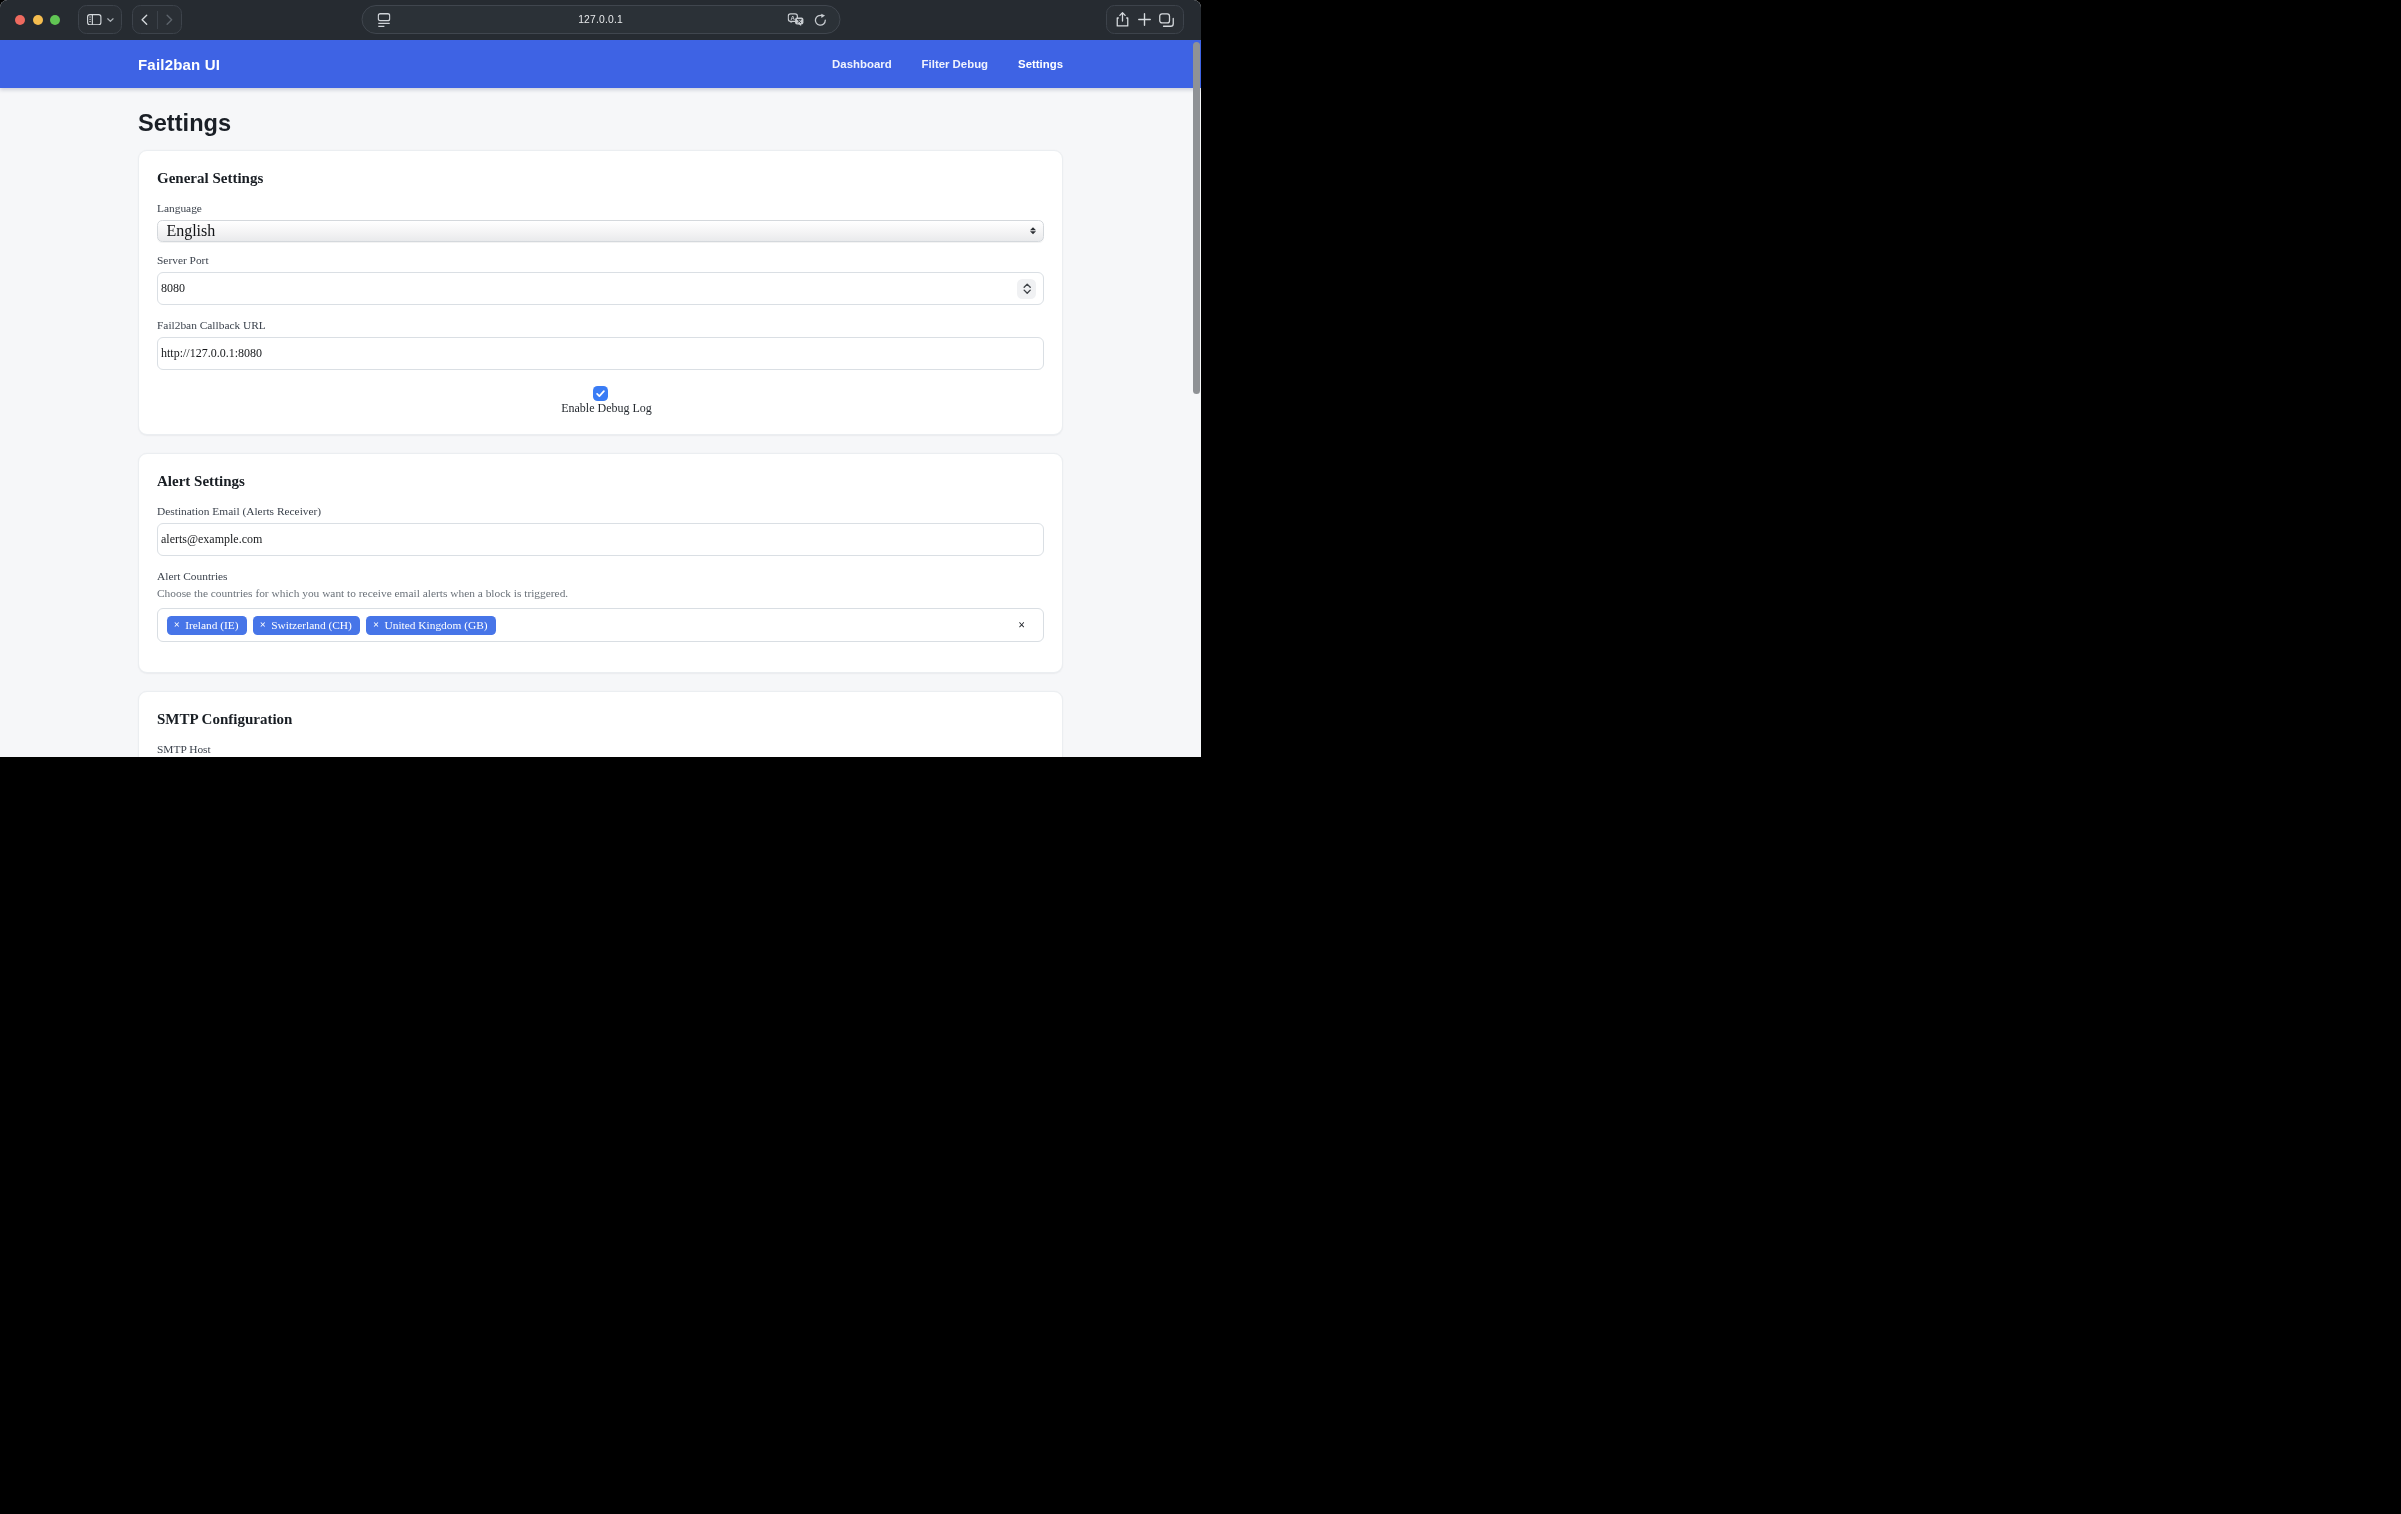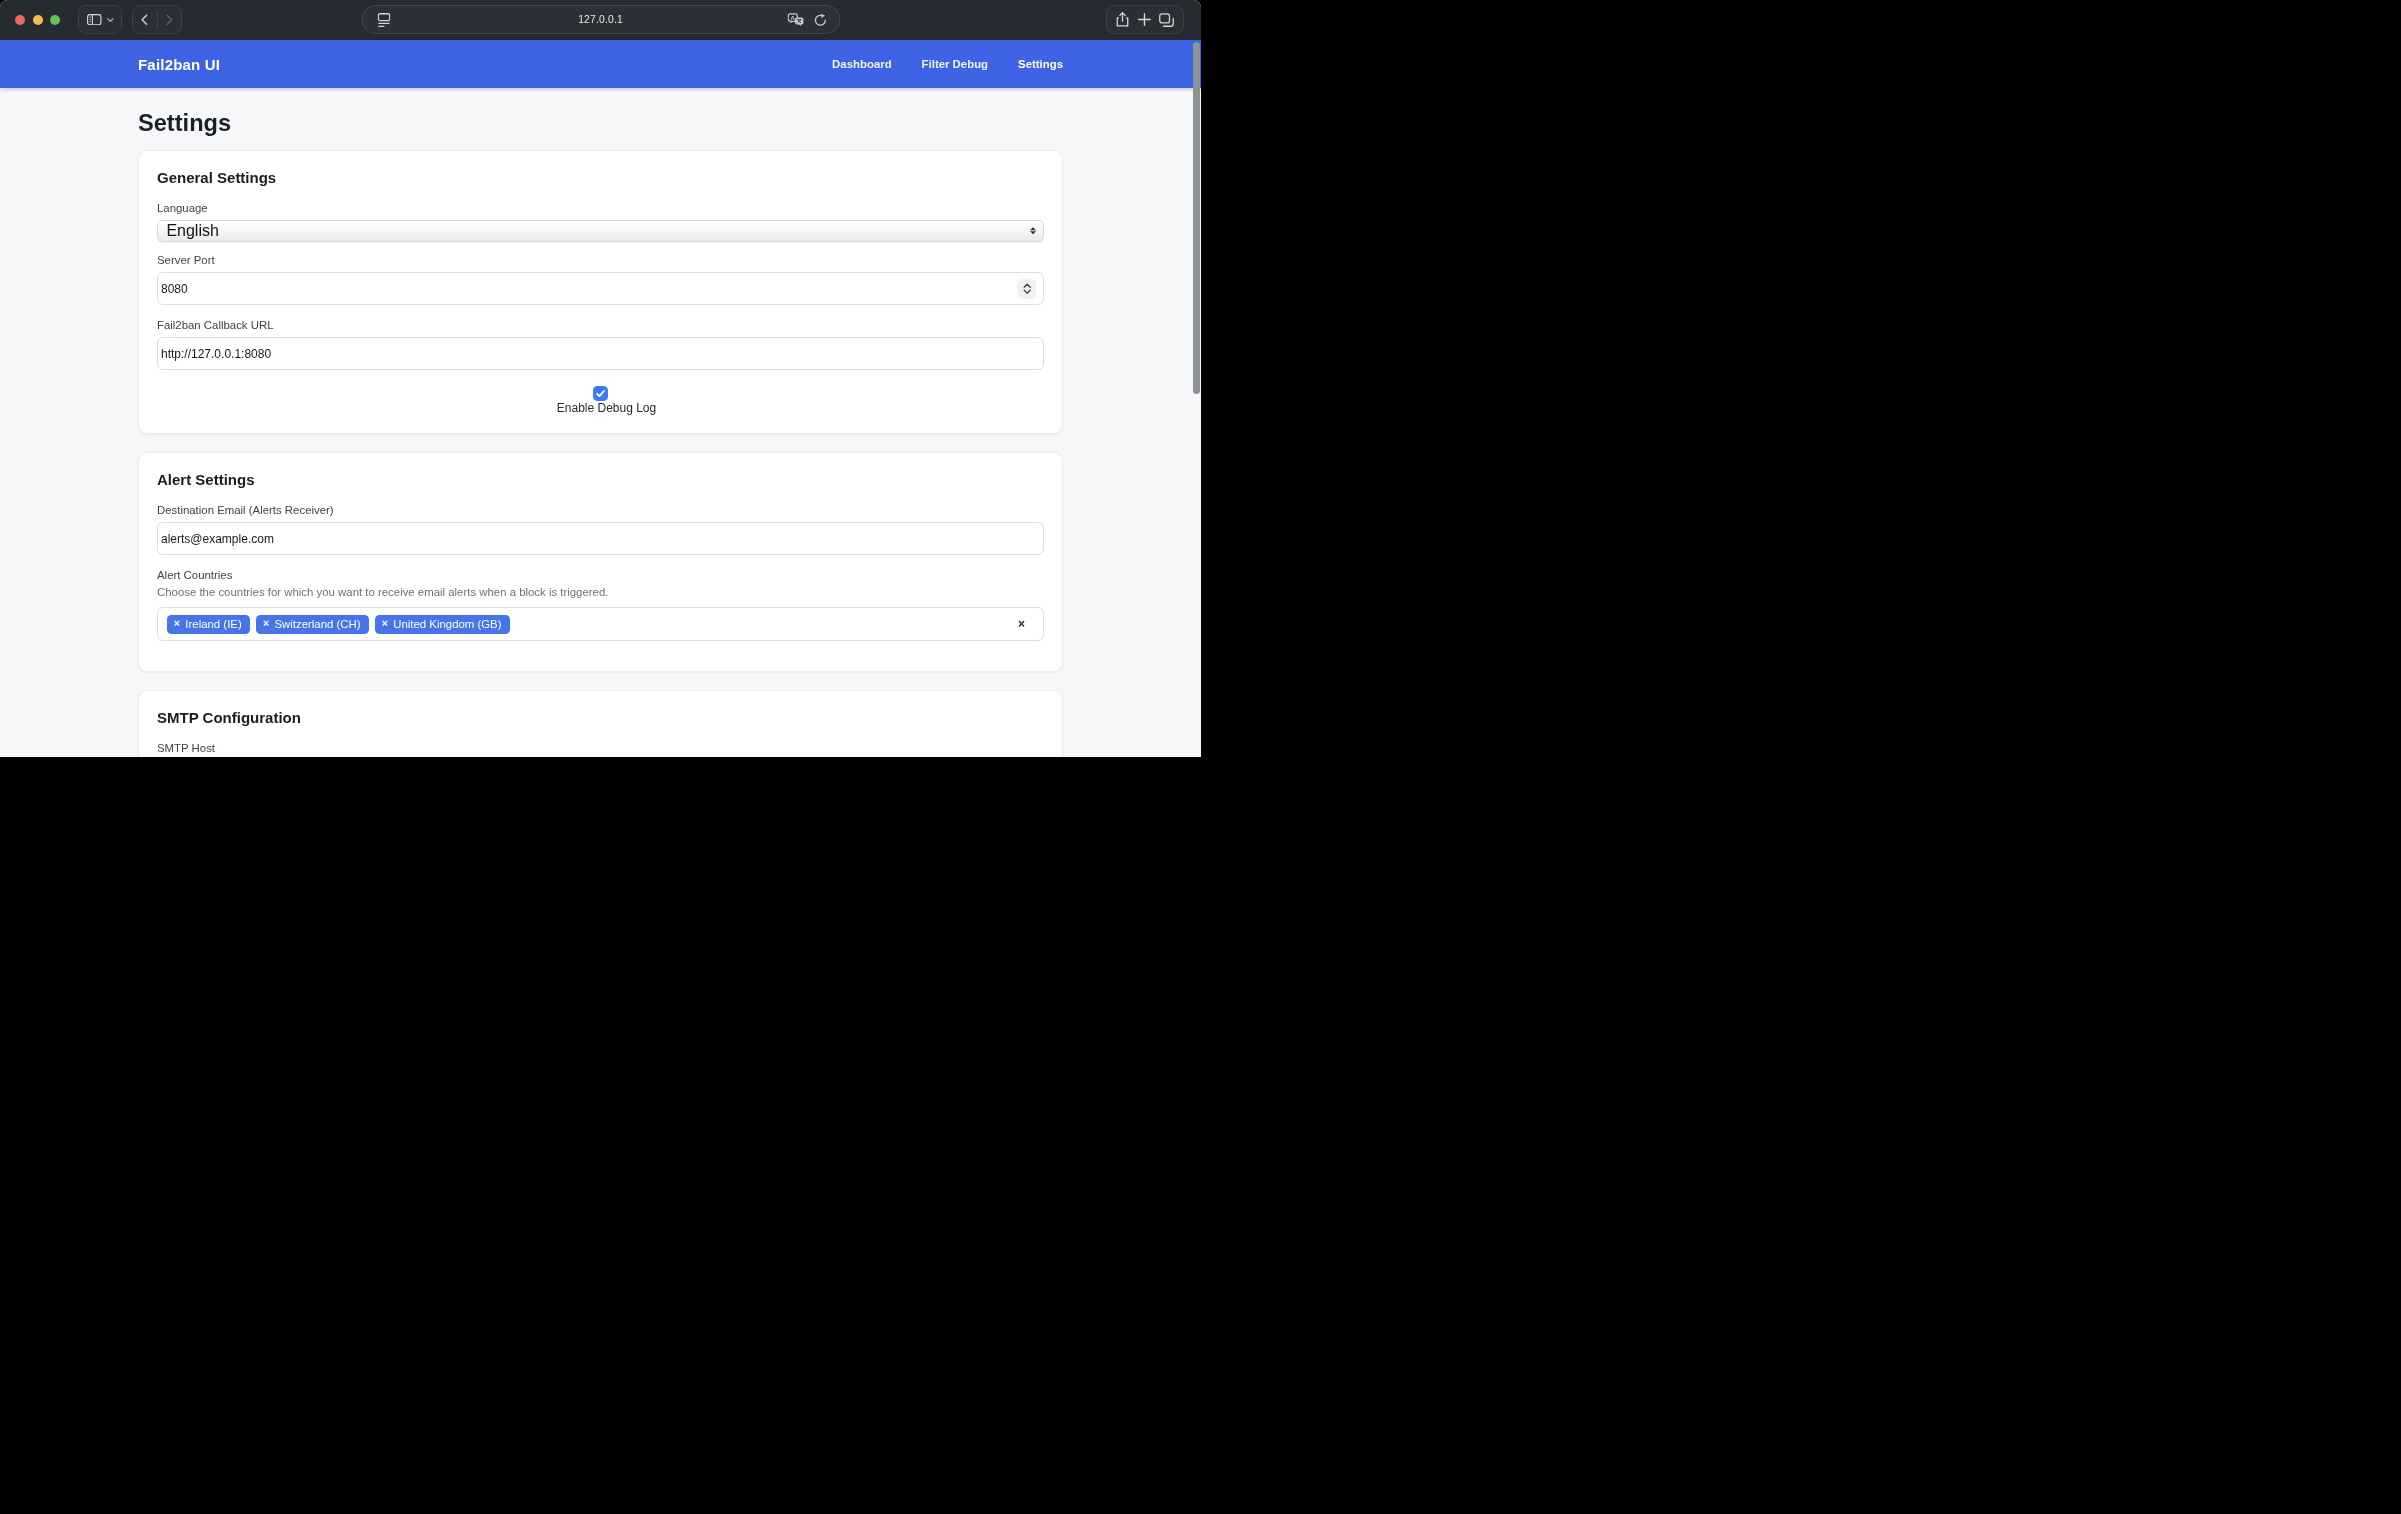--- a/index.html
+++ b/index.html
@@ -34,21 +34,21 @@
   .container { width:925px; margin:0 auto; }
   .navbar .container { height:48px; display:flex; align-items:center; justify-content:space-between; }
   .brand { color:#fff; font-size:15px; font-weight:700; letter-spacing:0.2px; text-decoration:none; }
   .nav-links { display:flex; gap:30px; }
   .nav-links a { color:rgba(255,255,255,.92); font-size:11.4px; font-weight:600; text-decoration:none; }
   .nav-links a.active { color:#fff; }
 
   
   .page { padding-top:20.5px; }
   h1.page-title { font-size:23.6px; line-height:29px; font-weight:700; color:#1a1f26; }
-  .card { background:#fff; border:0.8px solid #ebeef1; border-radius:9px; box-shadow:0 0.8px 1.5px rgba(16,24,40,.05); padding:18px; margin-top:18px; }
+  .card { background:#fff; border:0.8px solid #ebeef1; border-radius:9px; box-shadow:0 0.8px 1.5px rgba(16,24,40,.05); padding:18px; margin-top:18px;font-family:Liberation Serif, serif; }
   .card:first-of-type { margin-top:12px; }
   .card h2 { font-size:15px; line-height:18px; font-weight:700; color:#181d23; margin-bottom:15px; }
   .fld-label { display:block; font-size:11.4px; line-height:13.7px; font-weight:500; color:#3c434d; margin-bottom:4.6px; }
   .help-text { font-size:11.4px; line-height:13.7px; color:#6a7179; margin:-1.5px 0 7.6px; }
 
   .text-input { position:relative; height:33px; border:0.8px solid #dadfe4; border-radius:6px; background:#fff; display:flex; align-items:center; padding:0 3px; margin-bottom:13.7px; }
   .text-input input { border:none; outline:none; width:100%; font-size:12px; color:#16181b; font-family:inherit; background:transparent; }
 
   
   .mac-select { position:relative; height:22px; margin-bottom:12px; border:0.8px solid #d4d8dc; border-radius:5.3px; background:linear-gradient(180deg,#ffffff 0%,#f4f4f5 55%,#e9eaec 100%); box-shadow:0 0.8px 0.8px rgba(0,0,0,.05); display:flex; align-items:center; padding:0 8.4px; font-size:16px; color:#111316; }

